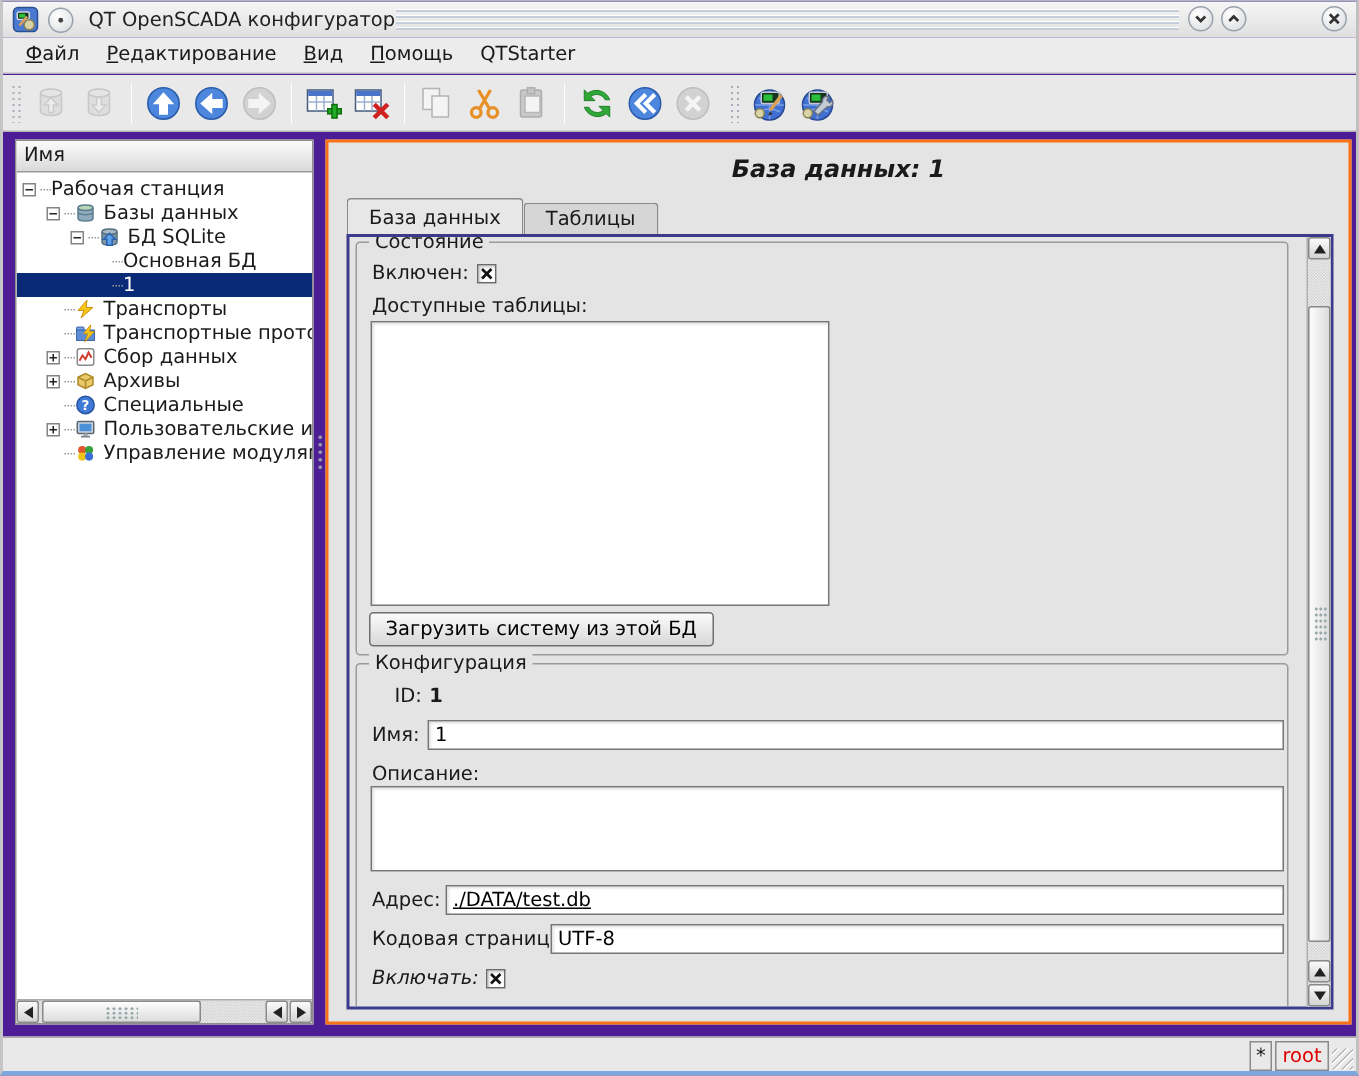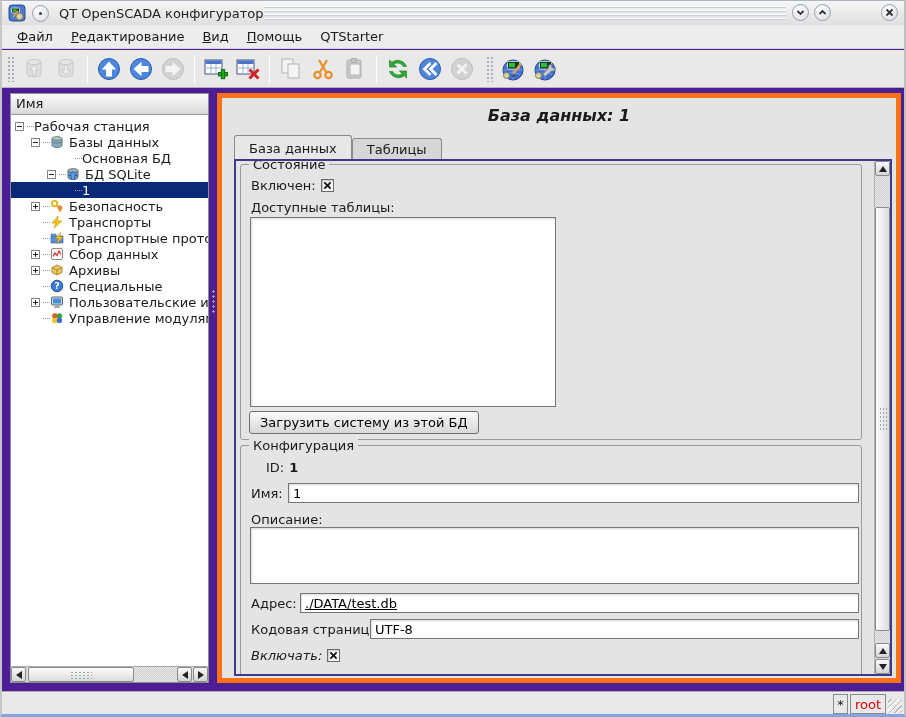--- a/index.html
+++ b/index.html
@@ -79,21 +79,21 @@
   .tri-left  { width:0; height:0; border-top:4px solid rgba(0,0,0,0); border-bottom:4px solid rgba(0,0,0,0); border-right:6px solid #222; }
   .tri-right { width:0; height:0; border-top:4px solid rgba(0,0,0,0); border-bottom:4px solid rgba(0,0,0,0); border-left:6px solid #222; }
 
   
   .splitter { position:absolute; left:207px; top:4px; width:8px; height:590px; }
   .splitter .grip { position:absolute; left:2px; top:196px; width:5px; height:26px;
                     background-image:radial-gradient(#99a 35%, rgba(0,0,0,0) 37%); background-size:5px 5px; }
 
   
   .main-panel { position:absolute; left:215px; top:4px; width:684px; height:590px;
-                border:5px solid #f97316; background:#e4e4e4; }
+                border:2px solid #f97316; background:#e4e4e4; }
   .panel-title { position:absolute; top:8px; left:0; right:0; text-align:center;
                  font-size:16px; font-weight:bold; font-style:italic; }
   .tabbar { position:absolute; left:12px; top:37px; height:24px; display:flex; align-items:flex-end; }
   .tab { border:1px solid #8a8a8a; border-bottom:none; border-radius:3px 3px 0 0; padding:3px 14px 3px 14px;
          background:#d6d6d6; height:21px; font-size:13px; }
   .tab.active { background:#e7e7e7; height:24px; padding-top:5px; position:relative; z-index:2; }
 
   .scrollarea { position:absolute; left:12px; top:61px; width:658px; height:517px;
                 border:2px solid #3b3a8c; background:#e4e4e4; }
   .viewport { position:absolute; left:0; top:0; right:16px; bottom:0; overflow:hidden; }
@@ -335,53 +335,43 @@
           <span class="exp minus"></span>
           <span class="dots"></span>
           <span class="ticon"><svg viewBox="0 0 14 14">
                 <path d="M2 3.5v7c0 1.1 2.2 1.9 5 1.9s5-.8 5-1.9v-7" fill="#8fa9bd" stroke="#5a7d8e"></path>
                 <ellipse cx="7" cy="3.5" rx="5" ry="1.8" fill="#b9d6b2" stroke="#5a7d8e"></ellipse>
                 <path d="M2 6.8c1 .9 2.7 1.3 5 1.3s4-.4 5-1.3" stroke="#5a7d8e" fill="none"></path>
               </svg></span>
           <span class="tlabel">Базы данных</span>
         </div>
 
-        <div class="trow" style="padding-left:52px;">
-          <span class="exp none"></span>
-          <span class="dots"></span>
-          <span class="tlabel">Основная БД</span>
-        </div>
-
         <div class="trow" style="padding-left:36px;">
           <span class="exp minus"></span>
           <span class="dots"></span>
           <span class="ticon"><svg viewBox="0 0 14 14">
                 <path d="M2 3.5v7c0 1.1 2.2 1.9 5 1.9s5-.8 5-1.9v-7" fill="#7d97ad" stroke="#55707e"></path>
                 <ellipse cx="7" cy="3.5" rx="5" ry="1.8" fill="#a8b8c2" stroke="#55707e"></ellipse>
                 <polygon points="7,4.5 11,8.5 8.8,8.5 8.8,12.5 5.2,12.5 5.2,8.5 3,8.5" fill="#5fa0ea" stroke="#2a62ae"></polygon>
               </svg></span>
           <span class="tlabel">БД SQLite</span>
         </div>
 
+        <div class="trow" style="padding-left:52px;">
+          <span class="exp none"></span>
+          <span class="dots"></span>
+          <span class="tlabel">Основная БД</span>
+        </div>
+
         <div class="trow sel" style="padding-left:52px;">
           <span class="exp none"></span>
           <span class="dots"></span>
           <span class="tlabel">1</span>
         </div>
 
-        <div class="trow" style="padding-left:20px;">
-          <span class="exp plus"></span>
-          <span class="dots"></span>
-          <span class="ticon"><svg viewBox="0 0 14 14">
-                <circle cx="4.6" cy="4.6" r="2.7" fill="none" stroke="#e0b31e" stroke-width="1.8"></circle>
-                <path d="M6.5 6.5l5 5M10 10l2.2-1.2M8.8 11.2l1.8 1.4" stroke="#e0b31e" stroke-width="1.5"></path>
-                <circle cx="9.8" cy="8.6" r="2.4" fill="#e87d2c" opacity=".9"></circle>
-              </svg></span>
-          <span class="tlabel">Безопасность</span>
-        </div>
 
         <div class="trow" style="padding-left:20px;">
           <span class="exp none"></span>
           <span class="dots"></span>
           <span class="ticon"><svg viewBox="0 0 14 14">
                 <polygon points="8,1 2,8 6,8 4,13 12,6 7.5,6" fill="#f5c518" stroke="#c98a00" stroke-width=".6"></polygon>
               </svg></span>
           <span class="tlabel">Транспорты</span>
         </div>
 

